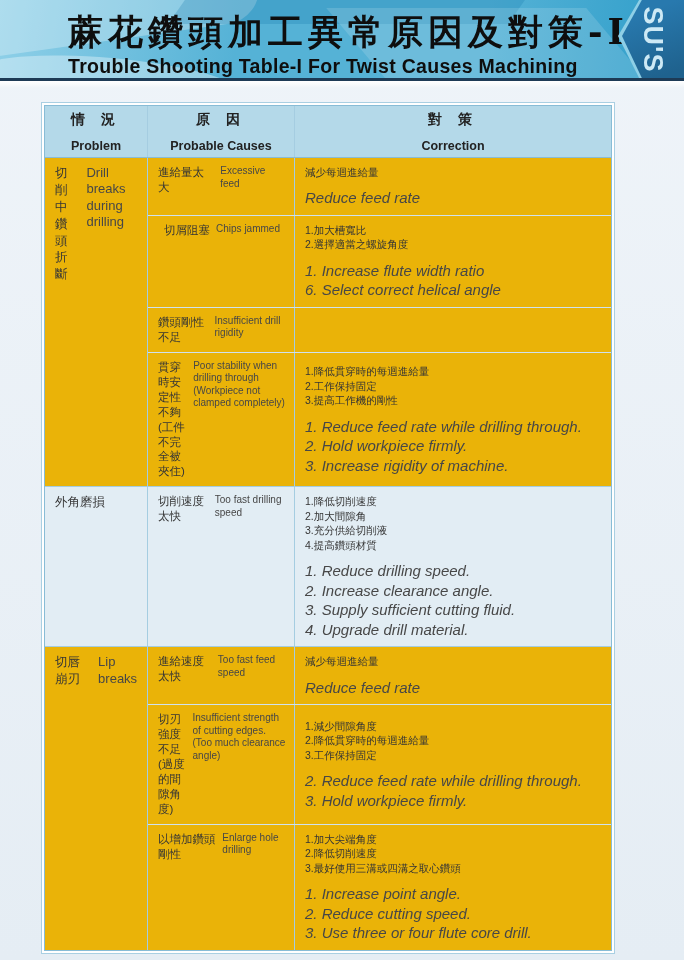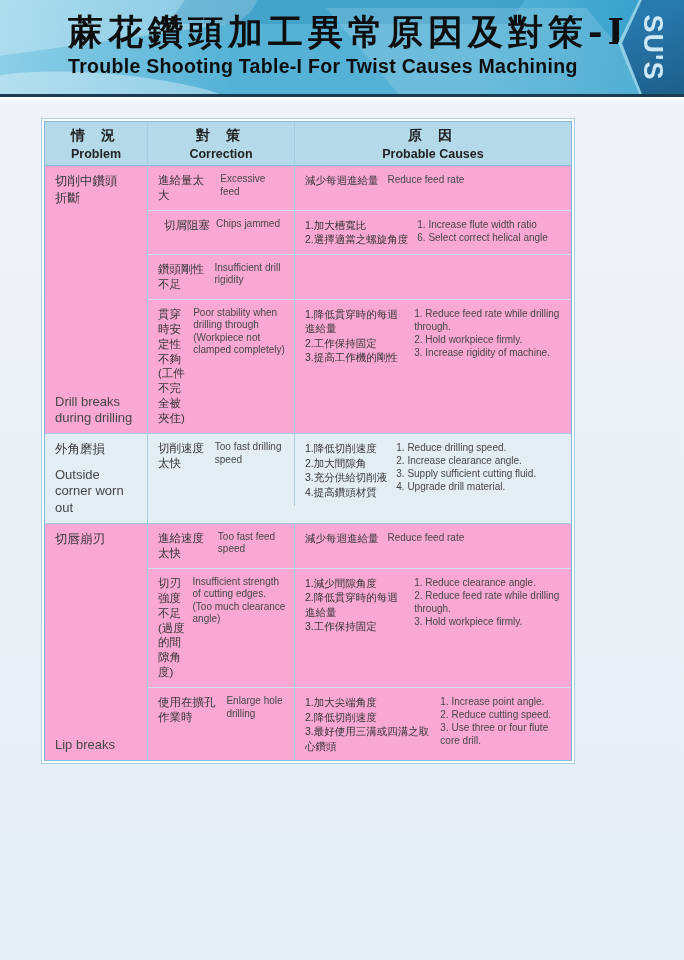--- a/index.html
+++ b/index.html
@@ -16,21 +16,21 @@
   *{margin:0;padding:0;box-sizing:border-box;}
   html,body{width:684px;}
   body{
     width:684px;height:960px;overflow:hidden;
     font-family:"Liberation Sans",sans-serif;
     background:linear-gradient(180deg,var(--page-bg-top),var(--page-bg-bot));
     color:var(--zh);
   }
   
   .banner{
-    position:relative;height:97px;overflow:hidden;
+    position:relative;height:81px;overflow:hidden;
     background:linear-gradient(100deg,var(--banner-light) 0%,var(--banner-base) 35%,var(--banner-base) 70%,var(--banner-dark) 100%);
     border-bottom:3px solid var(--banner-edge);
   }
   .banner .shape{position:absolute;pointer-events:none;}
   .shape.s1{left:-40px;top:-30px;width:300px;height:70px;background:rgba(255,255,255,.28);transform:rotate(-8deg);border-radius:40px;}
   .shape.s2{left:180px;top:-10px;width:340px;height:34px;background:rgba(20,120,170,.25);transform:skewX(-35deg);}
   .shape.s3{left:-20px;bottom:-26px;width:260px;height:46px;background:rgba(255,255,255,.35);transform:rotate(5deg);border-radius:50%;}
   .shape.s4{right:60px;top:8px;width:260px;height:90px;background:rgba(255,255,255,.14);transform:skewX(40deg);}
   .titles{position:absolute;left:68px;top:10px;}
   .title-zh{
@@ -54,51 +54,51 @@
     display:flex;align-items:center;justify-content:center;
   }
   .badge span{
     transform:rotate(90deg);
     font-size:27px;font-weight:bold;letter-spacing:1px;color:var(--badge-text);
   }
   .banner-glow{height:7px;background:linear-gradient(180deg,#ffffff,rgba(255,255,255,0));}
   
   main{padding:17px 0 0 44px;}
   .tbl{
-    width:528px;background:#f9a8d4;
+    width:568px;background:#eab308;
     border:1px solid var(--frame);
     box-shadow:0 0 0 2px #ffffff,0 0 0 3px var(--frame-outer);
   }
   .thead{
     display:grid;grid-template-columns:103px 147px 1fr;
     background:var(--thead-bg);border-bottom:1px solid var(--frame);
   }
   .th{padding:5px 4px 4px;text-align:center;}
   .th:nth-child(1),.th:nth-child(2){border-right:1px solid var(--col-line);}
   .th .zh-h{font-size:14px;font-weight:bold;letter-spacing:6px;color:#222;}
-  .th .en-h{font-size:12.5px;font-weight:bold;color:#222;margin-top:2px;}
+  .th .en-h{font-size:12.5px;font-weight:bold;color:#222;margin-top:10px;}
   .section{display:grid;grid-template-columns:103px 1fr;border-top:1px solid var(--sec-line);}
   .section:first-child{border-top:0;}
   .section.tinted{background:var(--tint);}
   .problem-cell{
     border-right:1px solid var(--col-line);
-    display:flex;flex-direction:column;justify-content:space-between;
+    display:flex;flex-direction:row;justify-content:flex-start;
     padding:8px 4px 8px 9px;gap:9px;
   }
   .problem-cell .zh{font-size:12.5px;line-height:1.35;color:var(--zh);}
   .problem-cell .en{font-size:13px;line-height:1.25;color:var(--en);}
   .row{display:grid;grid-template-columns:147px 1fr;border-top:1px solid var(--row-line);}
   .row:first-child{border-top:0;}
   .cell{padding:7px 8px 7px 10px;}
   .cause-cell{border-right:1px solid var(--col-line);display:flex;flex-direction:row;justify-content:center;gap:6px;}
   .cause-cell .zh{font-size:11.5px;line-height:1.3;color:var(--zh);}
   .cause-cell .en{font-size:10px;line-height:1.25;color:var(--en);}
-  .fix-cell{display:flex;flex-direction:row;justify-content:flex-start;gap:9px;}
+  .fix-cell{display:flex;flex-direction:column;justify-content:center;gap:9px;}
   .fix-zh div{font-size:10.5px;line-height:1.38;color:var(--zh);}
-  .fix-en div{font-size:10px;line-height:1.3;color:var(--en);}
+  .fix-en div{font-size:15px;line-height:1.3;color:var(--en);font-style:italic;}
 </style>
 </head>
 <body>
 
 <header class="banner">
   <div class="shape s1"></div>
   <div class="shape s2"></div>
   <div class="shape s3"></div>
   <div class="shape s4"></div>
   <div class="titles">
@@ -113,26 +113,26 @@
 <div class="banner-glow"></div>
 
 <main>
   <div class="tbl">
     <div class="thead">
       <div class="th">
         <div class="zh-h">情  況</div>
         <div class="en-h">Problem</div>
       </div>
       <div class="th">
+        <div class="zh-h">原  因</div>
+        <div class="en-h">Probable Causes</div>
+      </div>
+      <div class="th">
         <div class="zh-h">對  策</div>
         <div class="en-h">Correction</div>
-      </div>
-      <div class="th">
-        <div class="zh-h">原  因</div>
-        <div class="en-h">Probable Causes</div>
       </div>
     </div>
     <div id="table-body">
         <div class="section">
           <div class="problem-cell cell">
             <div class="zh">切削中鑽頭<br>折斷</div>
             <div class="en">Drill breaks during drilling</div>
           </div>
           <div>
             <div class="row">
@@ -187,21 +187,20 @@
                   <div>2. Hold workpiece firmly.</div>
                   <div>3. Increase rigidity of machine.</div>
                 </div>
               </div>
             </div>
           </div>
         </div>
         <div class="section tinted">
           <div class="problem-cell cell">
             <div class="zh">外角磨損</div>
-            <div class="en">Outside corner worn out</div>
           </div>
           <div>
             <div class="row">
               <div class="cell cause-cell">
                 <div class="zh">切削速度太快</div>
                 <div class="en">Too fast drilling speed</div>
               </div>
               <div class="cell fix-cell">
                 <div class="fix-zh">
                   <div>1.降低切削速度</div>
@@ -244,29 +243,28 @@
                 <div class="zh">切刃強度不足<br>(過度的間隙角度)</div>
                 <div class="en">Insufficient strength of cutting edges. (Too much clearance angle)</div>
               </div>
               <div class="cell fix-cell">
                 <div class="fix-zh">
                   <div>1.減少間隙角度</div>
                   <div>2.降低貫穿時的每迴進給量</div>
                   <div>3.工作保持固定</div>
                 </div>
                 <div class="fix-en">
-                  <div>1. Reduce clearance angle.</div>
                   <div>2. Reduce feed rate while drilling through.</div>
                   <div>3. Hold workpiece firmly.</div>
                 </div>
               </div>
             </div>
             <div class="row">
               <div class="cell cause-cell">
-                <div class="zh">使用在擴孔作業時</div>
+                <div class="zh">以增加鑽頭剛性</div>
                 <div class="en">Enlarge hole drilling</div>
               </div>
               <div class="cell fix-cell">
                 <div class="fix-zh">
                   <div>1.加大尖端角度</div>
                   <div>2.降低切削速度</div>
                   <div>3.最好使用三溝或四溝之取心鑽頭</div>
                 </div>
                 <div class="fix-en">
                   <div>1. Increase point angle.</div>

